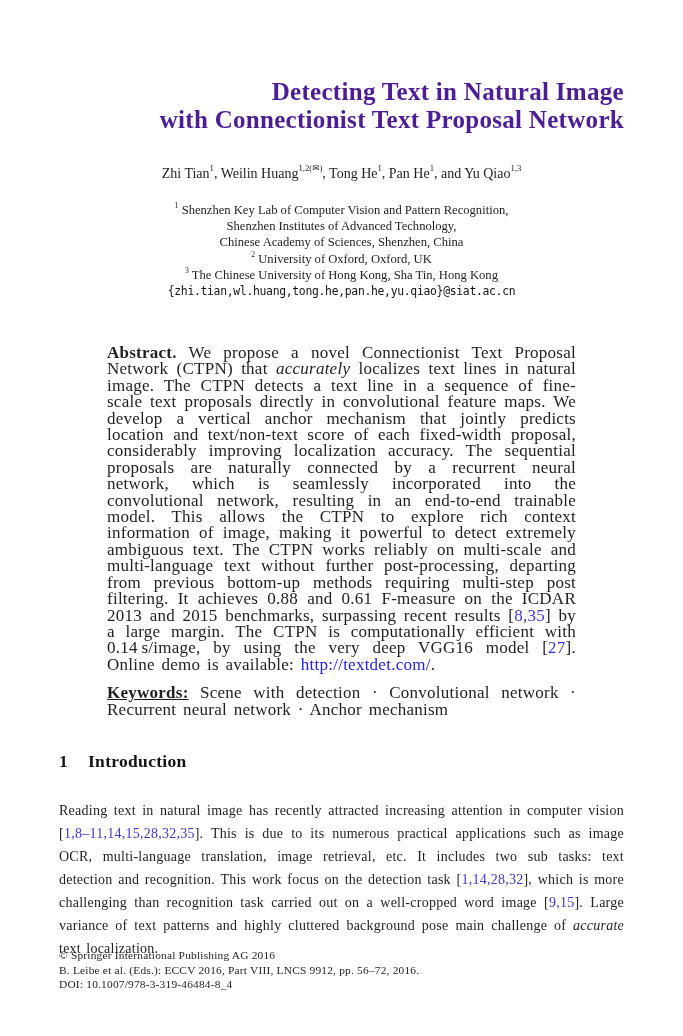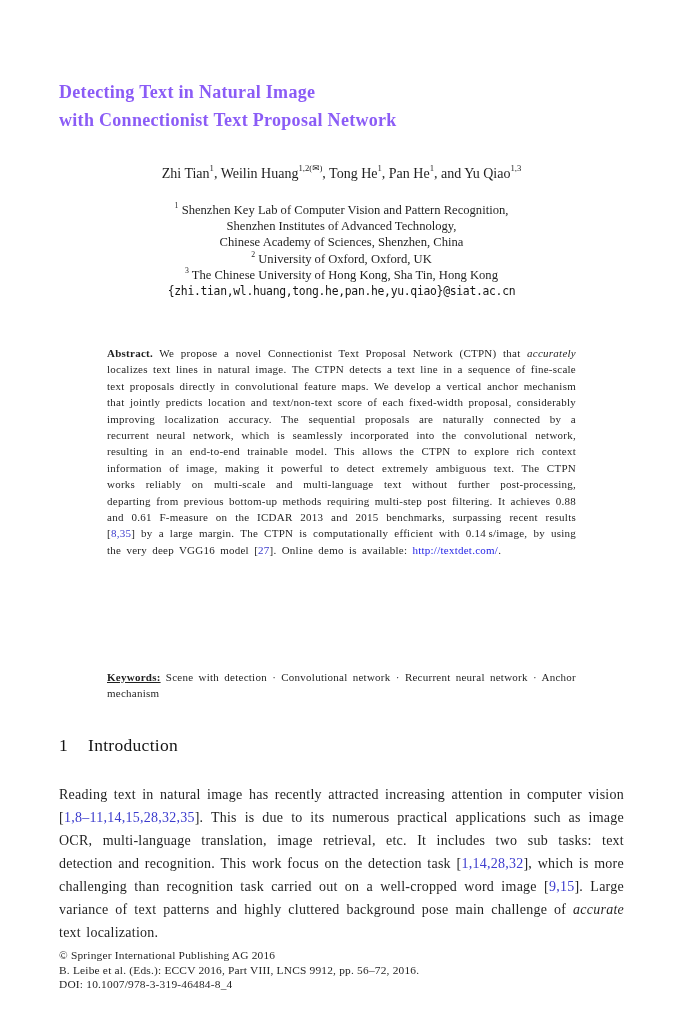--- a/index.html
+++ b/index.html
@@ -9,26 +9,26 @@
     width: 683px;
     height: 1036px;
     margin: 0 auto;
     background: #ffffff;
     color: #1f1f1f;
     font-family: "Liberation Serif", "DejaVu Serif", serif;
     padding: 78px 59px 0 59px;
     overflow: hidden;
   }
   .title {
-    text-align: left;
+    text-align: right;
     font-weight: bold;
-    font-size: 18px;
+    font-size: 25px;
     line-height: 28px;
     letter-spacing: 0.3px;
-    color: #8b5cf6;
+    color: #4c1d95;
   }
   .authors {
     margin-top: 31px;
     text-align: center;
     font-size: 14px;
     line-height: 18px;
     color: #1f1f1f;
   }
   sup {
     font-size: 0.62em;
@@ -50,34 +50,34 @@
     font-family: "DejaVu Sans Mono", "Liberation Mono", monospace;
     font-size: 11.4px;
     letter-spacing: -0.3px;
     color: #141414;
   }
   .abstract {
     margin: 47px 48px 0 48px;
     min-height: 312px;
   }
   .abs-text, .keywords {
-    font-size: 11px;
+    font-size: 17px;
     line-height: 16.4px;
     text-align: justify;
     letter-spacing: 0.25px;
     word-spacing: 2.2px;
   }
   .keywords {
     margin: 12px 48px 0 48px;
     min-height: 33px;
   }
   .section {
     margin-top: 33px;
     font-size: 17.5px;
-    font-weight: normal;
+    font-weight: bold;
     letter-spacing: 0.3px;
     color: #141414;
     font-family: "Liberation Serif", "DejaVu Serif", serif;
   }
   .secnum { display: inline-block; min-width: 29px; }
   .body-par {
     margin-top: 27px;
     font-size: 14px;
     line-height: 23px;
     text-align: justify;

